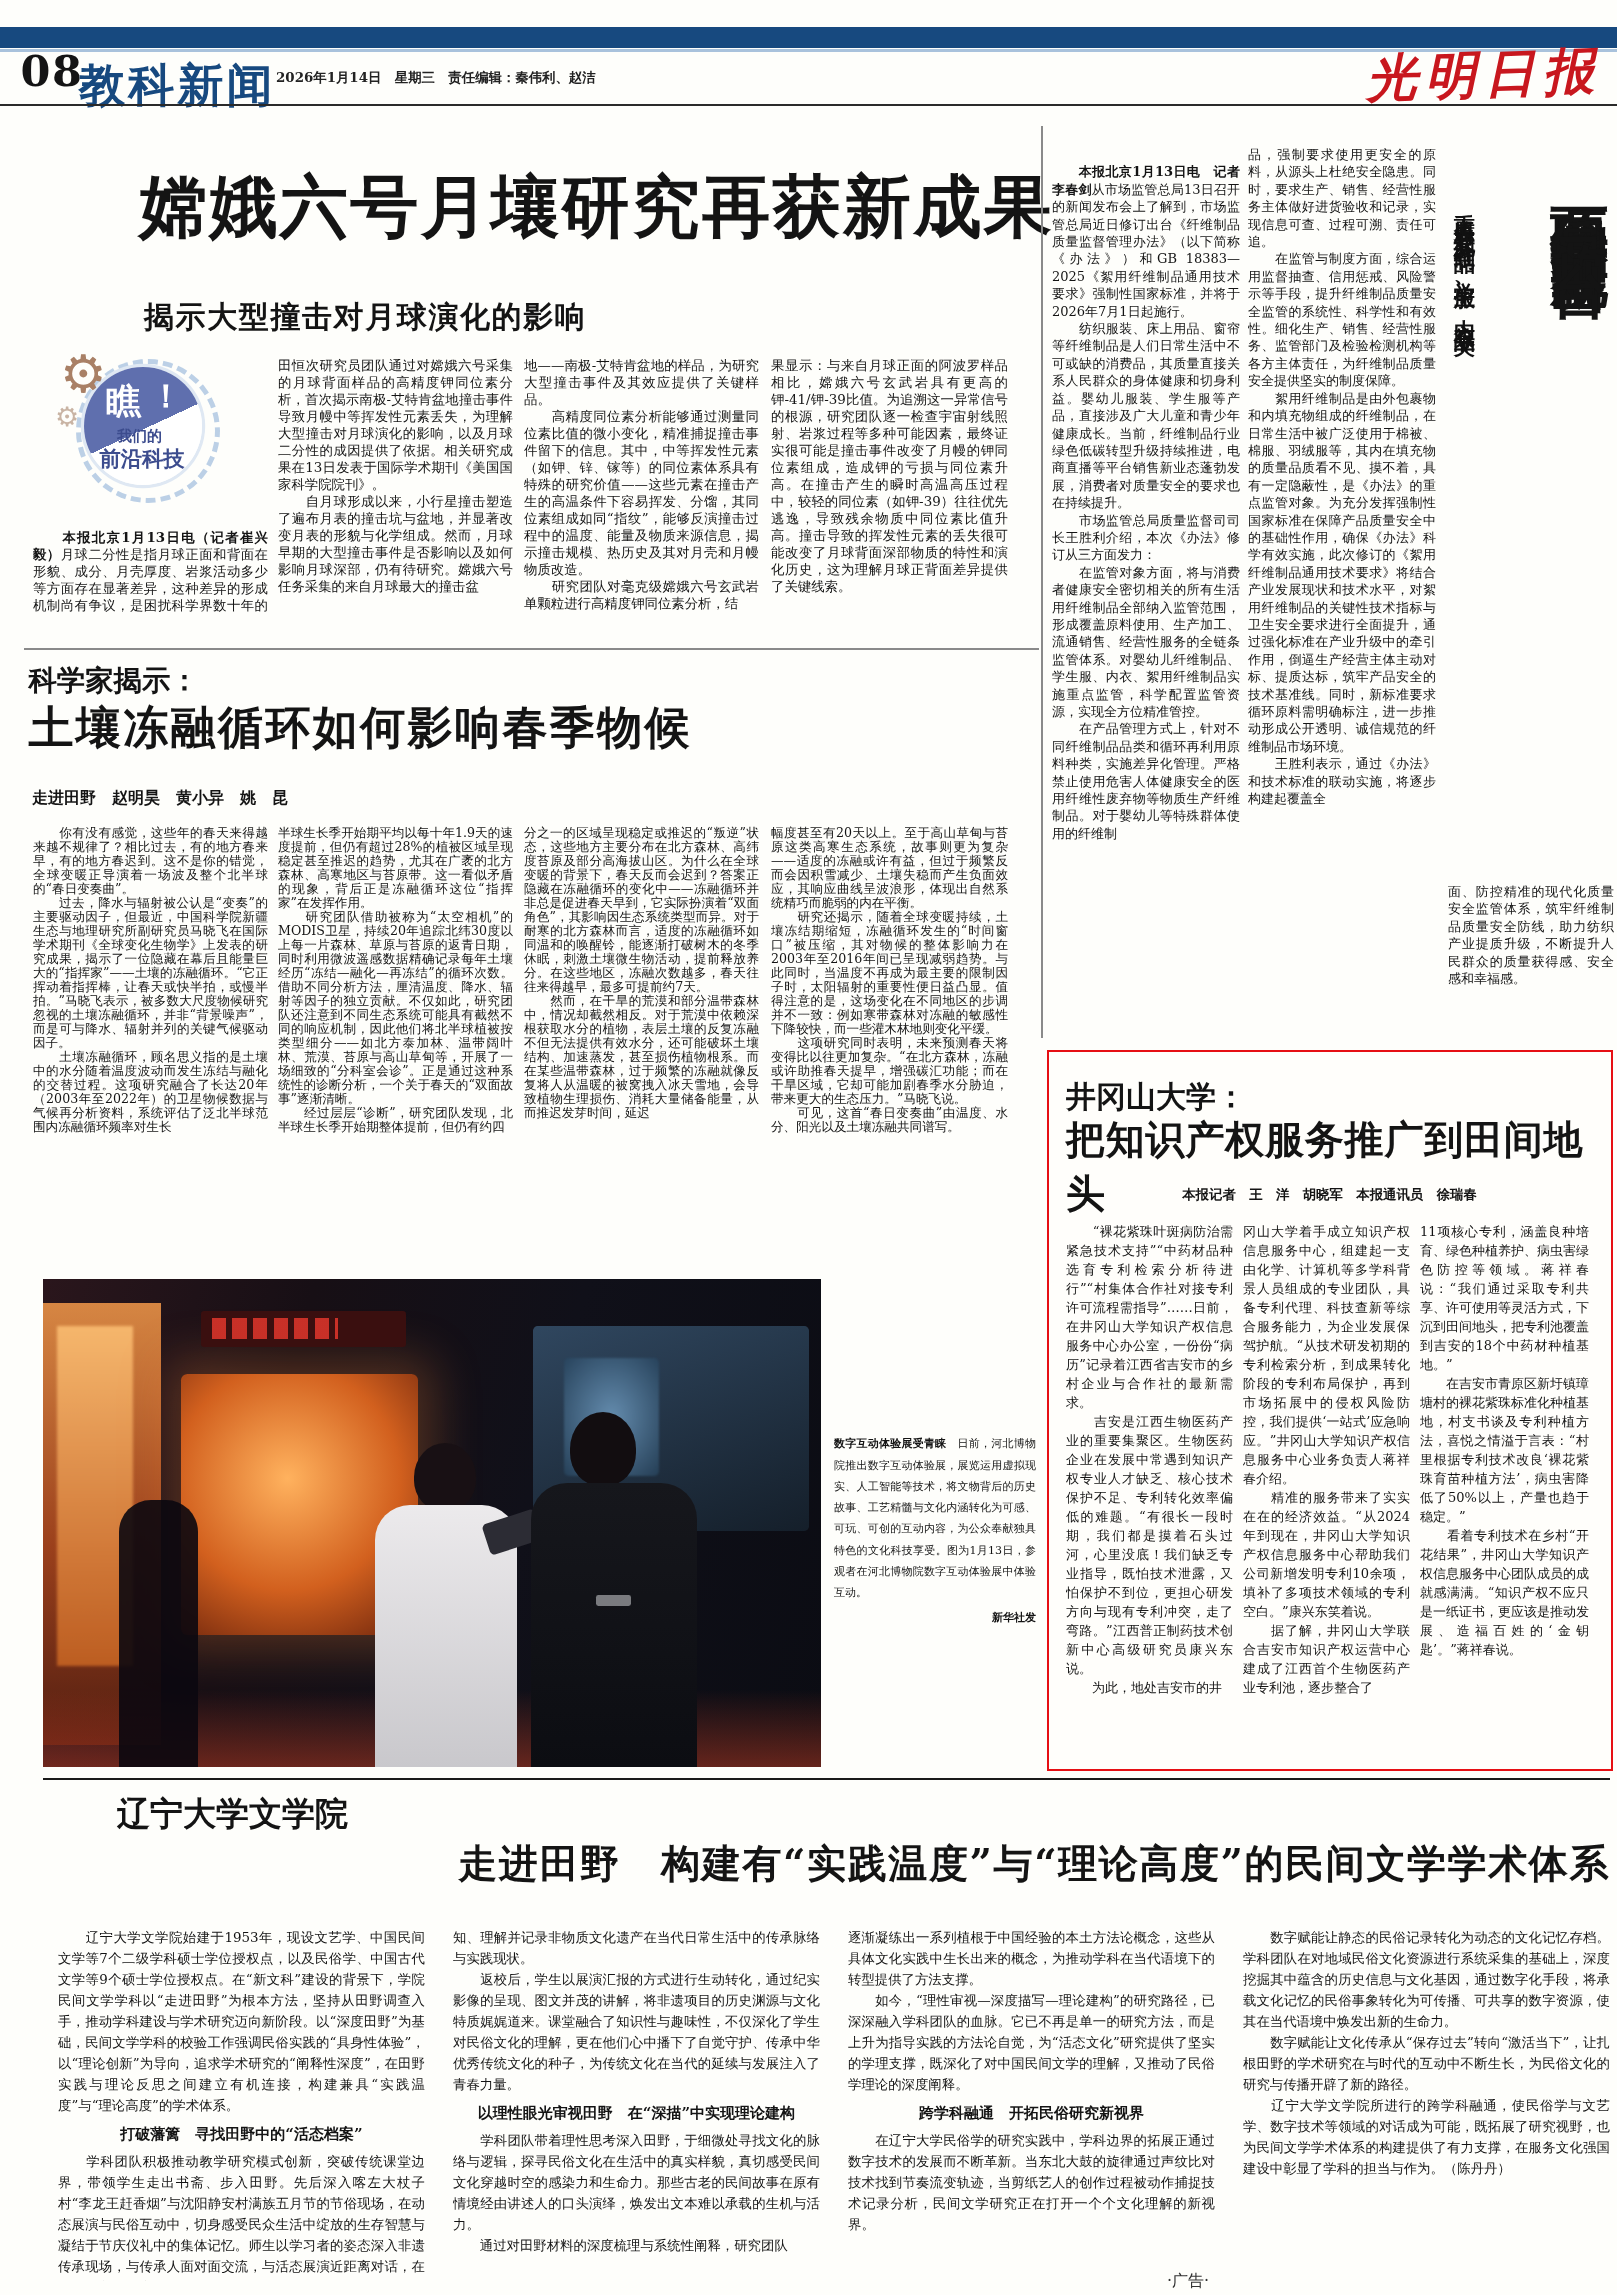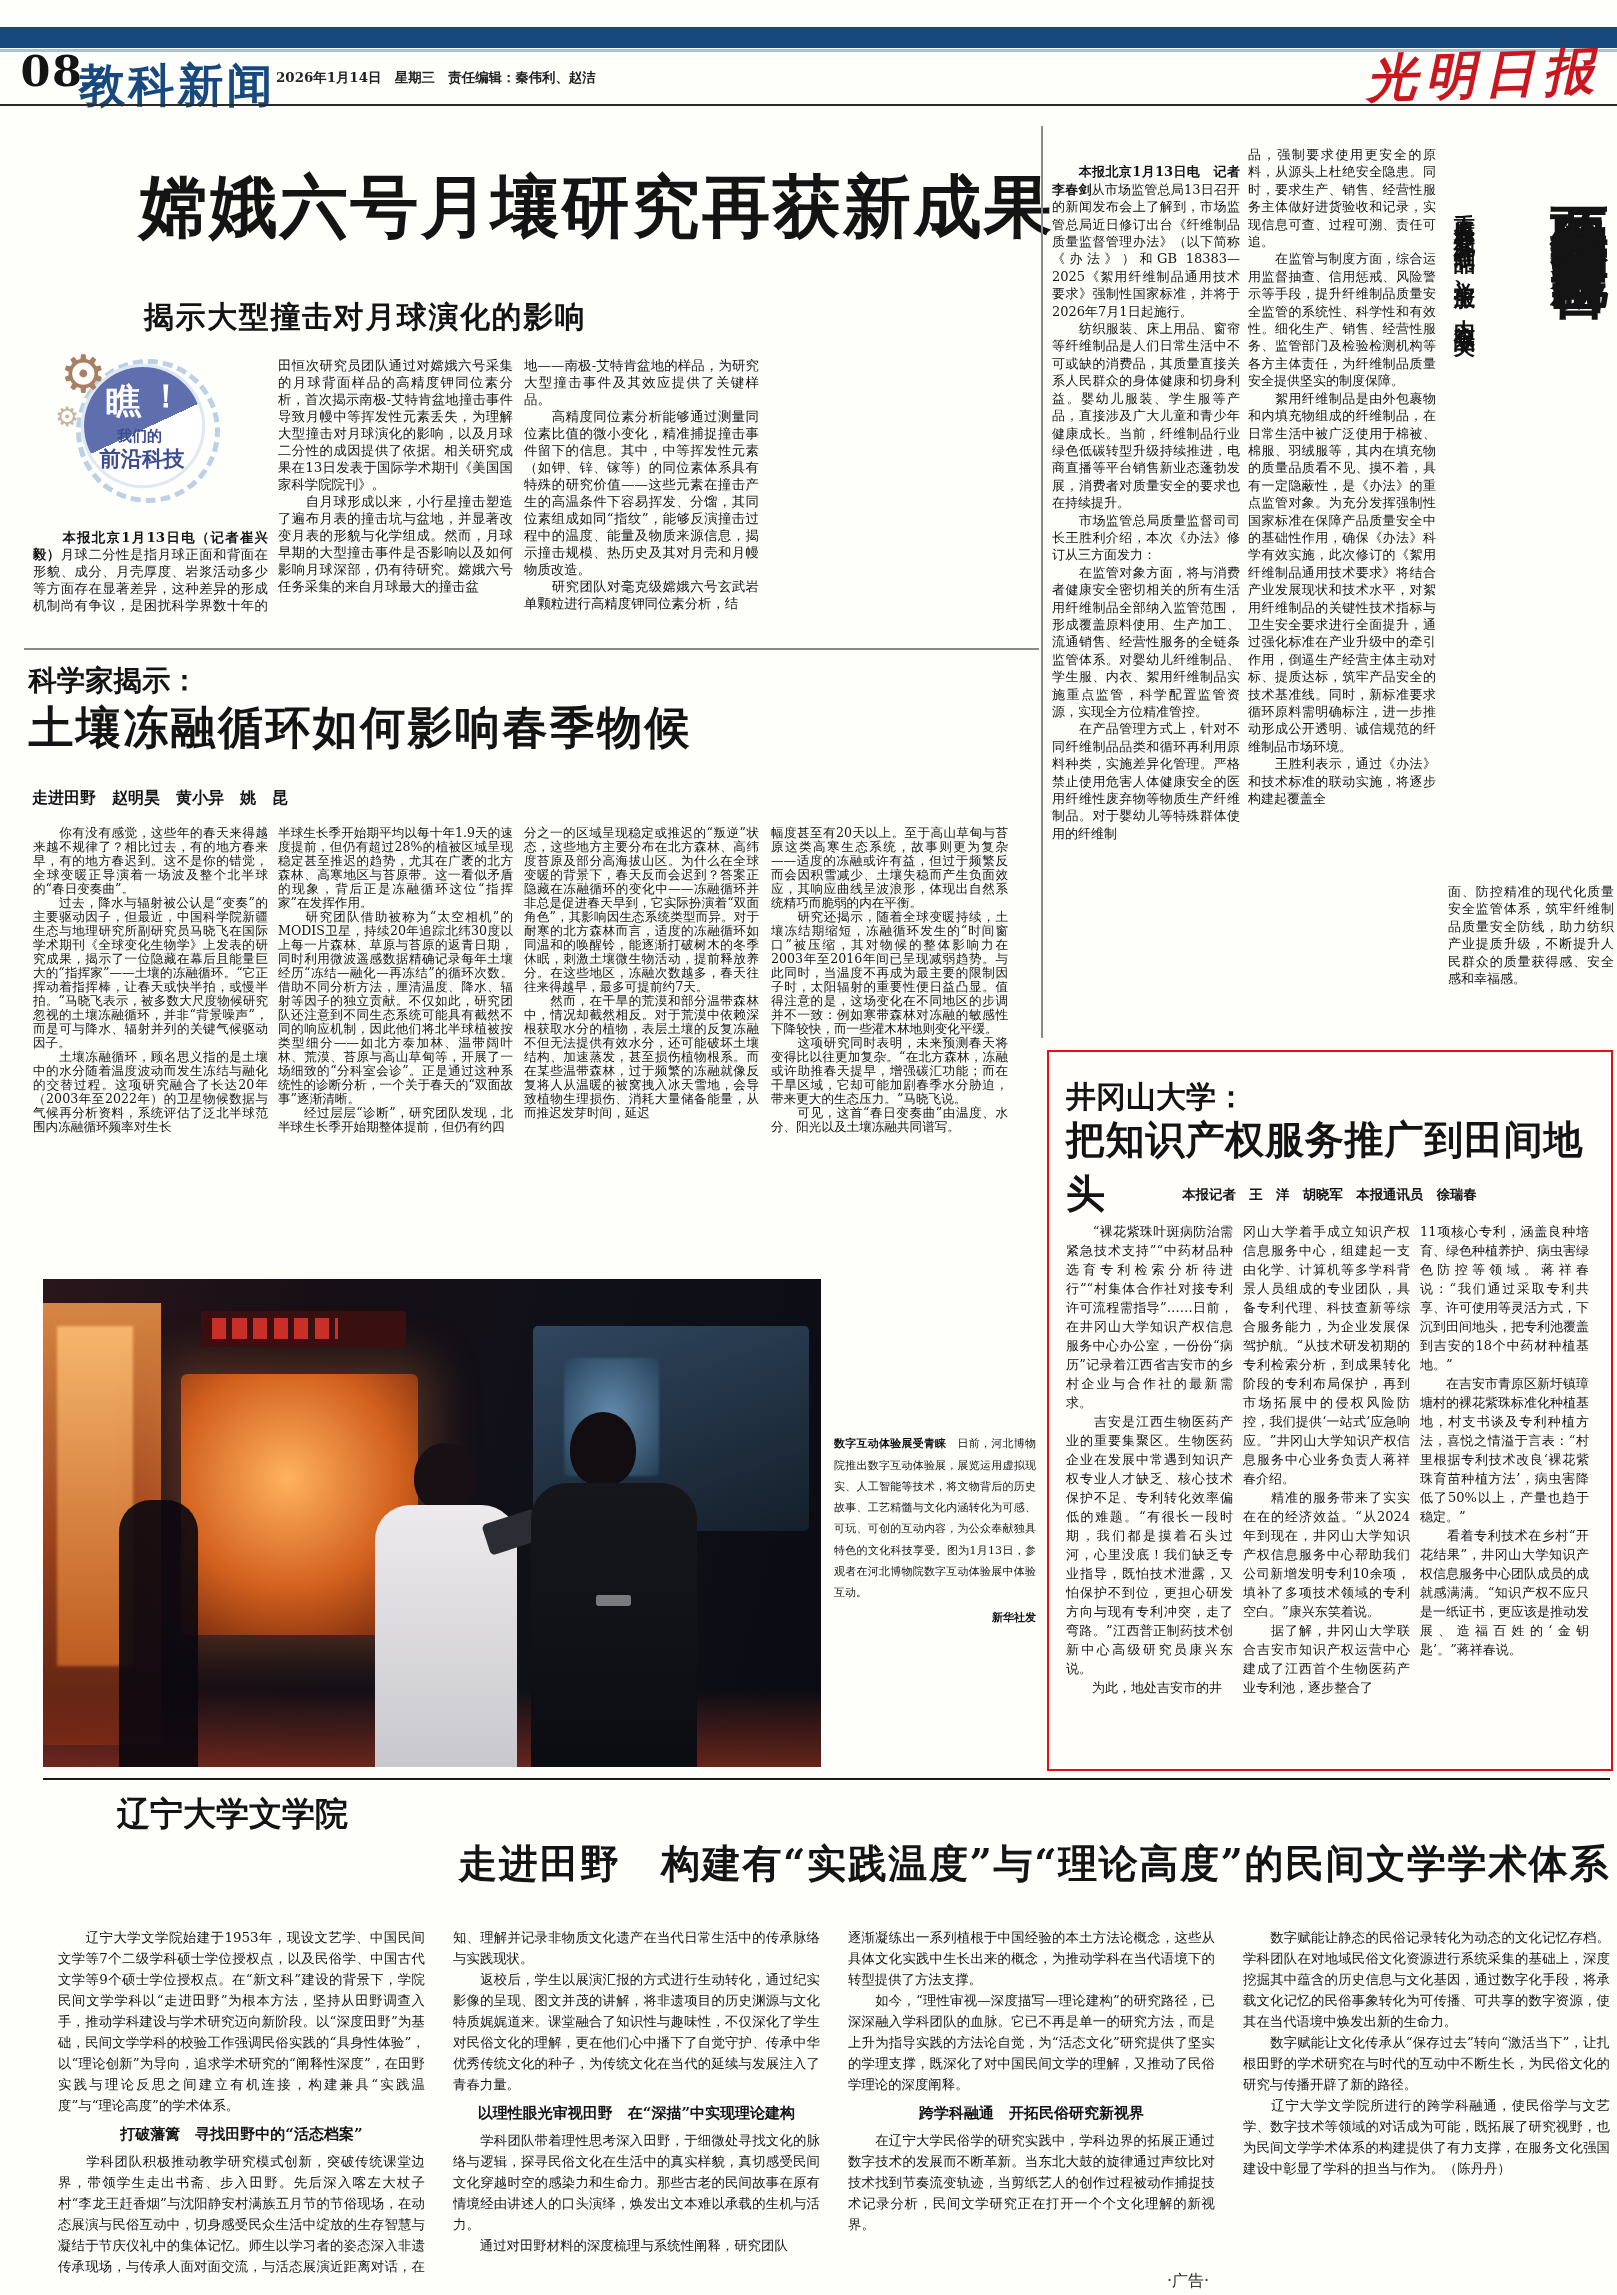--- a/index.html
+++ b/index.html
@@ -98,20 +98,21 @@
   </div>
 
   <div class="abs bodytxt mooncol" style="left:33px;top:512px;width:235px;height:103px;">
     <span class="b">　　本报北京1月13日电（记者崔兴毅）</span><span>月球二分性是指月球正面和背面在形貌、成分、月壳厚度、岩浆活动多少等方面存在显著差异，这种差异的形成机制尚有争议，是困扰科学界数十年的问题。中国科学院地质与地球物理研究所</span>
   </div>
   <div class="abs bodytxt mooncol" style="left:278px;top:357px;width:235px;height:259px;">田恒次研究员团队通过对嫦娥六号采集的月球背面样品的高精度钾同位素分析，首次揭示南极-艾特肯盆地撞击事件导致月幔中等挥发性元素丢失，为理解大型撞击对月球演化的影响，以及月球二分性的成因提供了依据。相关研究成果在13日发表于国际学术期刊《美国国家科学院院刊》。
 　　自月球形成以来，小行星撞击塑造了遍布月表的撞击坑与盆地，并显著改变月表的形貌与化学组成。然而，月球早期的大型撞击事件是否影响以及如何影响月球深部，仍有待研究。嫦娥六号任务采集的来自月球最大的撞击盆</div>
   <div class="abs bodytxt mooncol" style="left:524px;top:357px;width:235px;height:259px;">地——南极-艾特肯盆地的样品，为研究大型撞击事件及其效应提供了关键样品。
 　　高精度同位素分析能够通过测量同位素比值的微小变化，精准捕捉撞击事件留下的信息。其中，中等挥发性元素（如钾、锌、镓等）的同位素体系具有特殊的研究价值——这些元素在撞击产生的高温条件下容易挥发、分馏，其同位素组成如同“指纹”，能够反演撞击过程中的温度、能量及物质来源信息，揭示撞击规模、热历史及其对月壳和月幔物质改造。
 　　研究团队对毫克级嫦娥六号玄武岩单颗粒进行高精度钾同位素分析，结</div>
+  <div class="abs bodytxt mooncol" style="left:771px;top:357px;width:237px;height:259px;">果显示：与来自月球正面的阿波罗样品相比，嫦娥六号玄武岩具有更高的钾-41/钾-39比值。为追溯这一异常信号的根源，研究团队逐一检查宇宙射线照射、岩浆过程等多种可能因素，最终证实很可能是撞击事件改变了月幔的钾同位素组成，造成钾的亏损与同位素升高。在撞击产生的瞬时高温高压过程中，较轻的同位素（如钾-39）往往优先逃逸，导致残余物质中同位素比值升高。撞击导致的挥发性元素的丢失很可能改变了月球背面深部物质的特性和演化历史，这为理解月球正背面差异提供了关键线索。</div>
 
   <div class="abs vrule" style="left:1041px;top:126px;height:912px;"></div>
   <div class="abs hrule" style="left:24px;top:648px;width:1015px;"></div>
 
   <div class="abs bodytxt fibercol" style="left:1052px;top:146px;width:188px;height:891px;">
     <span class="b">　　本报北京1月13日电　记者李春剑</span><span>从市场监管总局13日召开的新闻发布会上了解到，市场监管总局近日修订出台《纤维制品质量监督管理办法》（以下简称《办法》）和GB 18383—2025《絮用纤维制品通用技术要求》强制性国家标准，并将于2026年7月1日起施行。
 　　纺织服装、床上用品、窗帘等纤维制品是人们日常生活中不可或缺的消费品，其质量直接关系人民群众的身体健康和切身利益。婴幼儿服装、学生服等产品，直接涉及广大儿童和青少年健康成长。当前，纤维制品行业绿色低碳转型升级持续推进，电商直播等平台销售新业态蓬勃发展，消费者对质量安全的要求也在持续提升。
 　　市场监管总局质量监督司司长王胜利介绍，本次《办法》修订从三方面发力：
 　　在监管对象方面，将与消费者健康安全密切相关的所有生活用纤维制品全部纳入监管范围，形成覆盖原料使用、生产加工、流通销售、经营性服务的全链条监管体系。对婴幼儿纤维制品、学生服、内衣、絮用纤维制品实施重点监管，科学配置监管资源，实现全方位精准管控。
 　　在产品管理方式上，针对不同纤维制品品类和循环再利用原料种类，实施差异化管理。严格禁止使用危害人体健康安全的医用纤维性废弃物等物质生产纤维制品。对于婴幼儿等特殊群体使用的纤维制</span>

